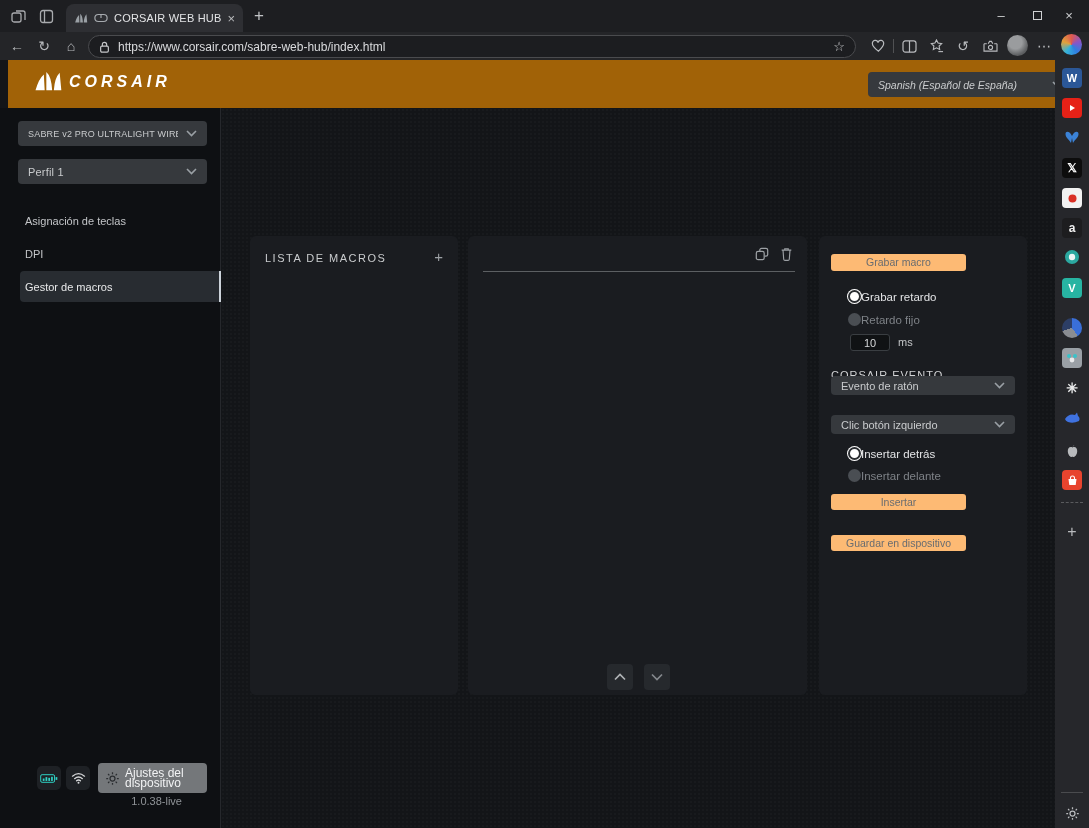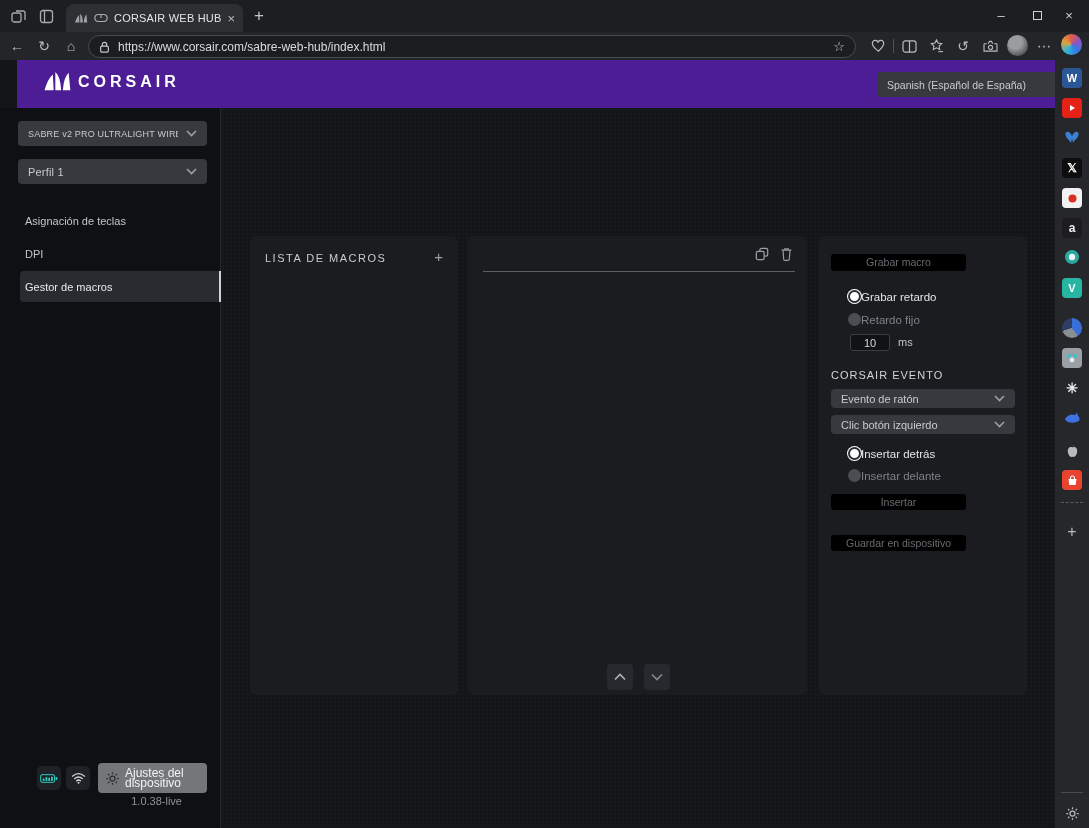--- a/index.html
+++ b/index.html
@@ -19,21 +19,21 @@
   .winctl { position:absolute; top:0; width:34px; height:30px; display:flex; align-items:center; justify-content:center; color:#cfd1d3; font-size:13px; }
   .maxbox { width:9px; height:9px; border:1px solid #cfd1d3; }
   .toolbar { position:absolute; left:0; top:32px; width:1089px; height:28px; background:#242528; }
   .tb-icon { position:absolute; top:4px; width:20px; height:20px; display:flex; align-items:center; justify-content:center; color:#b9bbbe; font-size:14px; }
   .urlbar { position:absolute; left:88px; top:3px; width:768px; height:23px; background:#1c1d20; border:1px solid #4a4b4e; border-radius:12px; display:flex; align-items:center; padding:0 10px; gap:8px; }
   .url-text { font-size:12px; color:#dadbdd; flex:1; white-space:nowrap; overflow:hidden; }
   .avatar { position:absolute; left:1007px; top:3px; width:21px; height:21px; border-radius:50%; background:radial-gradient(circle at 40% 35%, #9a9c9e 0 35%, #5c5e60 70%); }
   .copilot { position:absolute; left:1061px; top:2px; width:21px; height:21px; border-radius:50%; background:conic-gradient(#e05a4e, #8755c9, #2f7fe0, #35b3d9, #e0a23c, #e05a4e); }
   .tb-divider { position:absolute; left:893px; top:7px; width:1px; height:14px; background:#505153; }
   
-  .app-header { position:absolute; left:17px; top:60px; width:1055px; height:48px; background:#4c1d95; }
+  .app-header { position:absolute; left:8px; top:60px; width:1055px; height:48px; background:#a16207;font-style:italic; }
   .brand { position:absolute; left:25px; top:10px; display:flex; align-items:center; gap:6px; }
   .brand-text { font-size:16px; font-weight:bold; color:#fff; letter-spacing:4px; }
   .dd { background:#36393d; border-radius:4px; display:flex; align-items:center; padding:0 10px; gap:8px; color:#c9cbcd; }
   .dd .dd-label { flex:1; white-space:nowrap; overflow:hidden; }
   .lang-dd { position:absolute; left:860px; top:12px; width:205px; height:25px; font-size:10.5px; }
   
   .sidebar { position:absolute; left:0; top:108px; width:221px; height:720px; background:#0e1013; border-right:1px solid #26282c; }
   .side-dd { position:absolute; left:18px; width:189px; height:25px; font-size:9px; letter-spacing:.2px; }
   .nav-item { position:absolute; left:0; width:221px; height:31px; display:flex; align-items:center; padding-left:25px; font-size:11px; color:#c3c5c8; }
   .nav-item.selected { left:20px; width:201px; padding-left:5px; background:#282c31; border-radius:4px 0 0 4px; border-right:2px solid #ccd3da; color:#e8e9ea; }
@@ -46,21 +46,21 @@
     background-image:radial-gradient(rgba(255,255,255,.018) 1px, transparent 1px); background-size:4px 4px; }
   .panel { position:absolute; background:#1a1c20; border-radius:6px; }
   .p1 { left:29px; top:128px; width:208px; height:459px; }
   .p2 { left:247px; top:128px; width:339px; height:459px; }
   .p3 { left:598px; top:128px; width:208px; height:459px; }
   .panel-title { position:absolute; left:15px; top:16px; font-size:11px; letter-spacing:1.5px; color:#caccce; }
   .plus { position:absolute; right:15px; top:12px; font-size:15px; color:#9ca0a4; }
   .name-input { position:absolute; left:15px; top:14px; width:312px; height:22px; background:transparent; border:none; border-bottom:1px solid #5c5f62; color:#e4e5e6; font-size:12px; outline:none; }
   .p2-icons { position:absolute; right:14px; top:11px; display:flex; gap:11px; }
   .arrow-btn { position:absolute; top:428px; width:26px; height:26px; background:#26292d; border-radius:4px; display:flex; align-items:center; justify-content:center; }
-  .opt-btn { position:absolute; left:12px; width:135px; background:#000000; border-radius:3px; color:#686c70; font-size:10.5px; text-align:center; }
+  .opt-btn { position:absolute; left:12px; width:135px; background:#fdba74; border-radius:3px; color:#686c70; font-size:10.5px; text-align:center; }
   .radio-row { position:absolute; left:29px; display:flex; align-items:center; }
   .radio { width:13px; height:13px; border-radius:50%; }
   .radio.on { background:#fff; border:2px solid #2a2d31; box-shadow:0 0 0 1px #fff; }
   .radio.off { background:#4a4e53; }
   .radio-lbl { font-size:11.5px; color:#e3e4e6; }
   .radio-lbl.dim { color:#7e8287; }
   .ms-input { position:absolute; left:31px; top:98px; width:40px; height:17px; background:#101214; border:1px solid #3a3e42; border-radius:3px; color:#d6d7d9; font-size:11px; text-align:center; outline:none; }
   .ms-lbl { position:absolute; left:79px; top:100px; font-size:11px; color:#c3c5c7; }
   .sect-title { position:absolute; left:12px; top:133px; font-size:11px; letter-spacing:1px; color:#d3d4d6; }
   .p3-dd { position:absolute; left:12px; width:184px; height:19px; font-size:11px; }
@@ -285,21 +285,21 @@
       <div class="radio-row" style="top:77px;">
         <span class="radio off"></span>
         <span class="radio-lbl dim">Retardo fijo</span>
       </div>
 
       <input class="ms-input" value="10" style="">
       <span class="ms-lbl">ms</span>
 
       <div class="sect-title">CORSAIR EVENTO</div>
 
-      <div class="dd p3-dd" style="top:153px;">
+      <div class="dd p3-dd" style="top:140px;">
         <span class="dd-label">Evento de ratón</span>
         <span>
           <svg width="11" height="7" viewBox="0 0 11 7">
               <path d="M1 1 L5.5 5.5 L10 1" stroke="#9aa0a5" stroke-width="1.6" fill="none"></path>
             </svg>
         </span>
       </div>
       <div class="dd p3-dd" style="top:179px;">
         <span class="dd-label">Clic botón izquierdo</span>
         <span>

